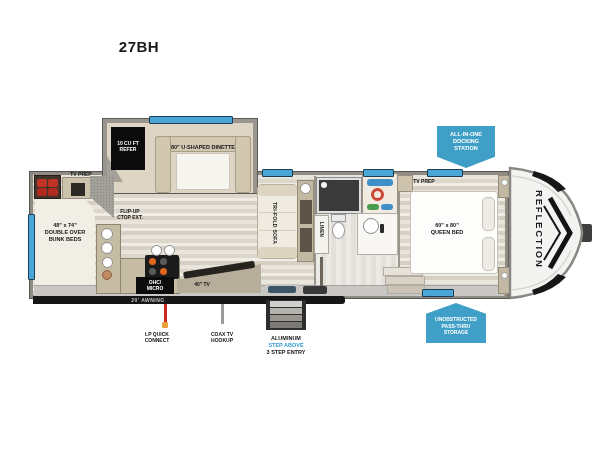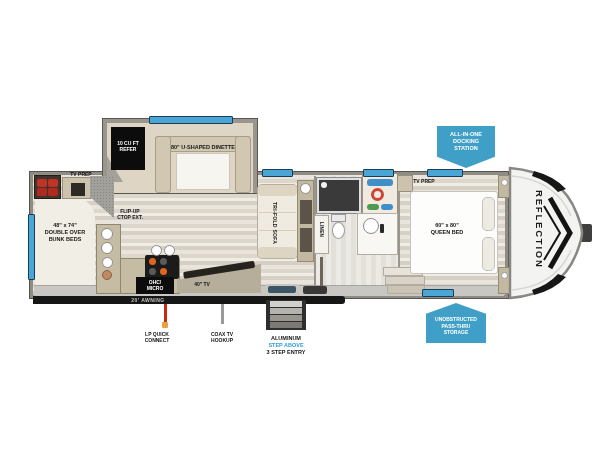--- a/index.html
+++ b/index.html
@@ -22,20 +22,21 @@
   .blackbox{background:var(--refer_black,#0c0c0c);color:#fff;font-weight:bold;text-align:center;}
   .dotted{background-color:#5c5349;background-image:radial-gradient(#d8d0c0 .6px,transparent .7px);background-size:4px 4px;}
   .speckle{background-color:#a2a09b;background-image:radial-gradient(#87857f .5px,transparent .6px);background-size:3px 3px;}
   .vtext{writing-mode:vertical-rl;text-orientation:mixed;}
 </style>
 </head>
 <body>
 
 <div class="canvas">
 
+  <div class="a title" style="left:103px;top:38px;width:72px;">27BH</div>
 
   <div class="a shell" style="left:30px;top:172px;width:478px;height:126px;z-index:0;"></div>
   <div class="a wall-band" style="left:34px;top:285px;width:470px;height:11px;z-index:4;"></div>
 
   <div class="a slide" style="left:103px;top:119px;width:154px;height:74px;z-index:4;"></div>
   <div class="a" style="left:107px;top:156px;width:16px;height:26px;background:#a5a199;clip-path:polygon(0 0,100% 100%,0 100%);z-index:5;"></div>
   <div class="a window" style="left:149px;top:116px;width:84px;height:8px;"></div>
   <div class="a blackbox" style="left:111px;top:127px;width:34px;height:43px;z-index:5;padding-top:13px;">
     <div class="fs5">10 CU FT</div>
     <div class="fs5">REFER</div>

